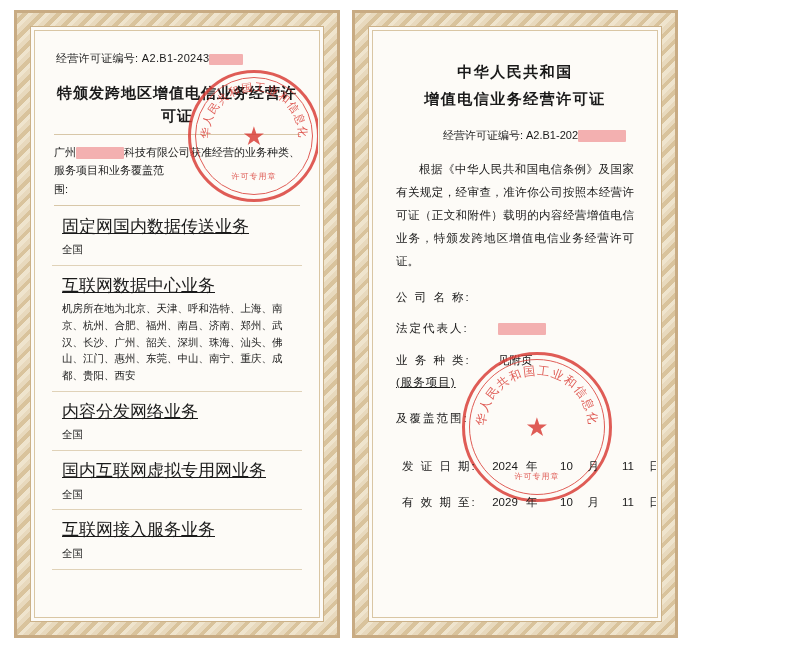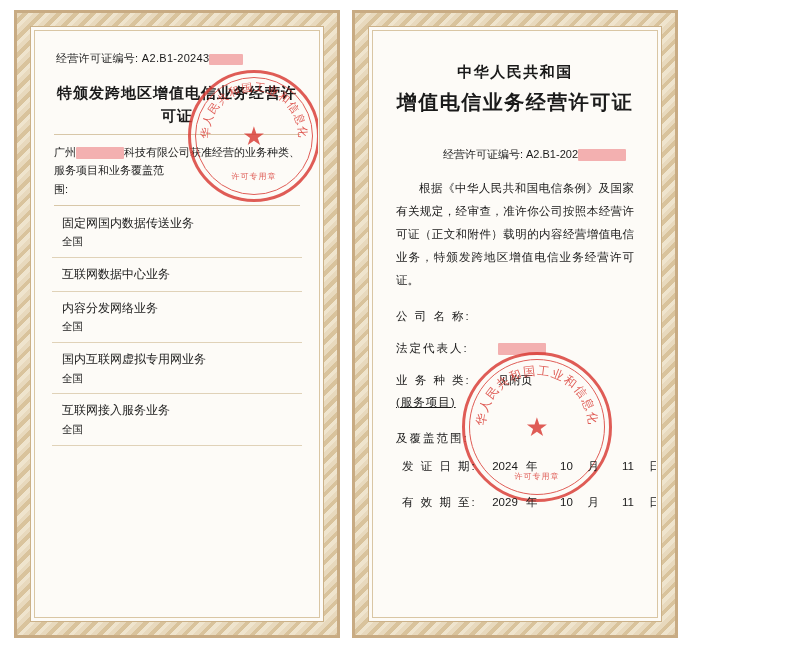--- a/index.html
+++ b/index.html
@@ -101,22 +101,23 @@
   .para {
     margin: 6px 2px;
     text-align: justify;
     font-size: 11px;
     line-height: 1.7;
   }
   .svc-block {
     margin: 7px 2px 7px 10px;
   }
   .svc-name {
-    font-size: 12px;
+    font-size: 17px;
     margin-bottom: 1px;
+    text-decoration: underline;
   }
   .svc-scope {
     font-size: 10.5px;
     line-height: 1.6;
     margin-left: 0px;
   }
   .svc-sep {
     border: 0;
     border-top: 1px solid #e0d2b8;
     margin: 5px 0 5px 0;
@@ -125,25 +126,25 @@
   
   .r-title {
     text-align: center;
     font-size: 15px;
     font-weight: bold;
     letter-spacing: 1.5px;
     margin-top: 16px;
   }
   .r-title2 {
     text-align: center;
-    font-size: 20px;
+    font-size: 15px;
     font-weight: bold;
     letter-spacing: 1.5px;
     margin-top: 4px;
-    margin-bottom: 28px;
+    margin-bottom: 16px;
   }
   .r-licno {
     text-align: right;
     font-size: 11px;
     margin: 10px 14px 14px 0;
   }
   .r-para {
     font-size: 11.5px;
     line-height: 2;
     text-align: justify;
@@ -283,20 +284,21 @@
       <hr class="hr-line">
 
       <div class="svc-block">
         <div class="svc-name">固定网国内数据传送业务</div>
         <div class="svc-scope">全国</div>
       </div>
       <hr class="svc-sep">
 
       <div class="svc-block">
         <div class="svc-name">互联网数据中心业务</div>
+        <div class="svc-scope">机房所在地为北京、天津、呼和浩特、上海、南京、杭州、合肥、福州、南昌、济南、郑州、武汉、长沙、广州、韶关、深圳、珠海、汕头、佛山、江门、惠州、东莞、中山、南宁、重庆、成都、贵阳、西安</div>
       </div>
       <hr class="svc-sep">
 
       <div class="svc-block">
         <div class="svc-name">内容分发网络业务</div>
         <div class="svc-scope">全国</div>
       </div>
       <hr class="svc-sep">
 
       <div class="svc-block">

